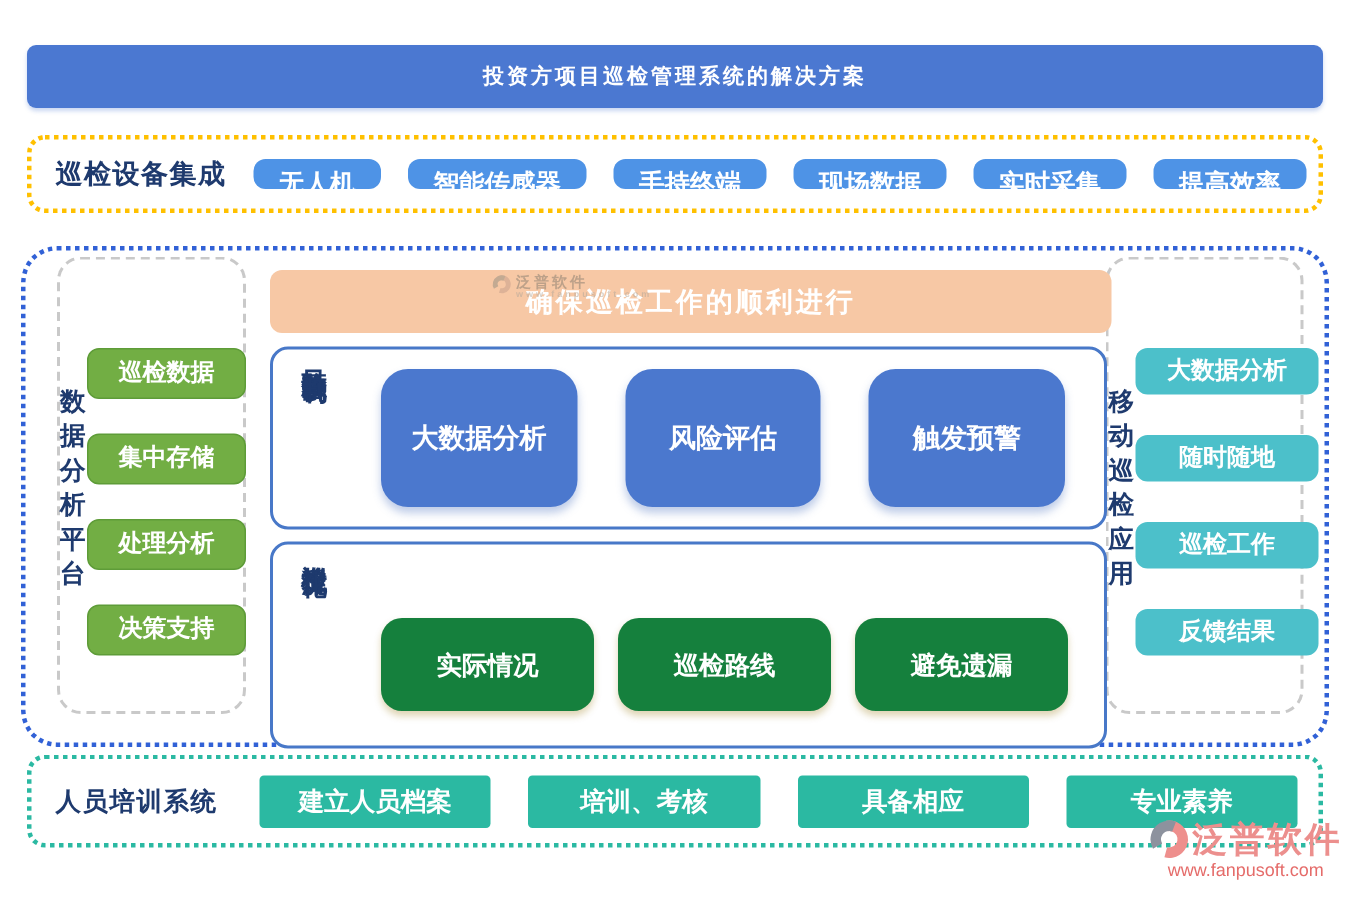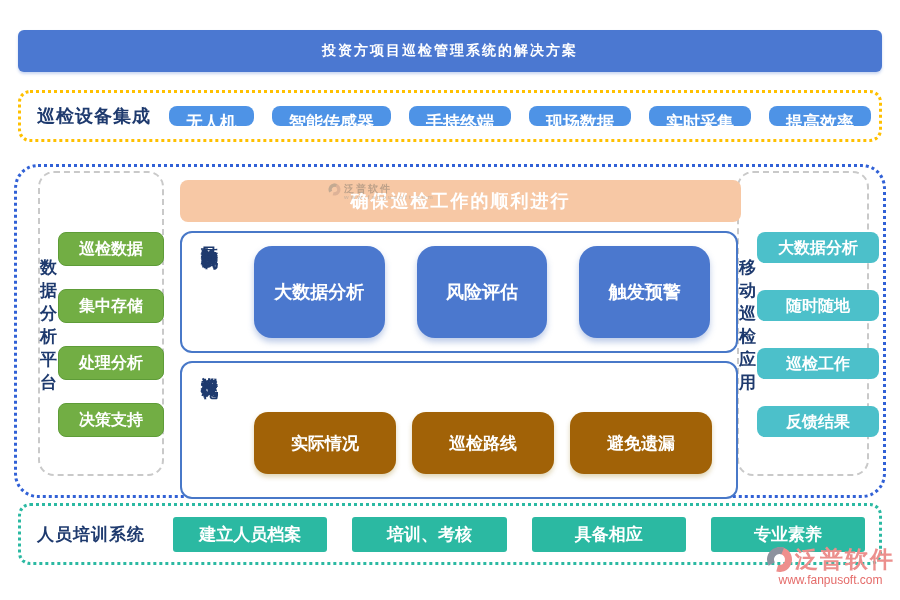--- a/index.html
+++ b/index.html
@@ -54,21 +54,21 @@
   .vlabel { position:absolute; left:16px; top:0; bottom:0; display:flex; align-items:center;
     writing-mode:vertical-lr; text-orientation:upright; color:#1E3A6E; font-size:17px;
     font-weight:bold; letter-spacing:1px; }
   .risk-btn-row { position:absolute; left:72px; right:26px; top:13px; bottom:13px;
     display:flex; gap:32px; }
   .big-blue-btn { flex:1; border-radius:18px; background:#4B78CE; color:#fff; font-size:18px;
     font-weight:bold; display:flex; align-items:center; justify-content:center;
     box-shadow:0 4px 6px rgba(70,110,190,.35); }
   .flow-btn-row { position:absolute; left:72px; right:24px; top:49px; height:62px;
     display:flex; gap:16px; }
-  .gold-btn { flex:1; border-radius:14px; background:#a16207; color:#fff; font-size:17px;
+  .gold-btn { flex:1; border-radius:14px; background:#15803d; color:#fff; font-size:17px;
     font-weight:bold; display:flex; align-items:center; justify-content:center;
     box-shadow:0 3px 5px rgba(150,115,10,.3); }
 
   
   .training-box { position:absolute; left:18px; top:503px; width:864px; height:62px;
     border:3px dotted #2BB9A2; border-radius:12px; display:flex; align-items:center; padding:0 14px 0 16px; }
   .training-box .section-label { width:136px; font-size:17px; }
   .training-btn-row { flex:1; display:flex; gap:25px; }
   .teal-rect-btn { flex:1; height:35px; line-height:35px; border-radius:3px; background:#2BB9A2;
     color:#fff; font-size:17px; font-weight:bold; text-align:center; white-space:nowrap; }

